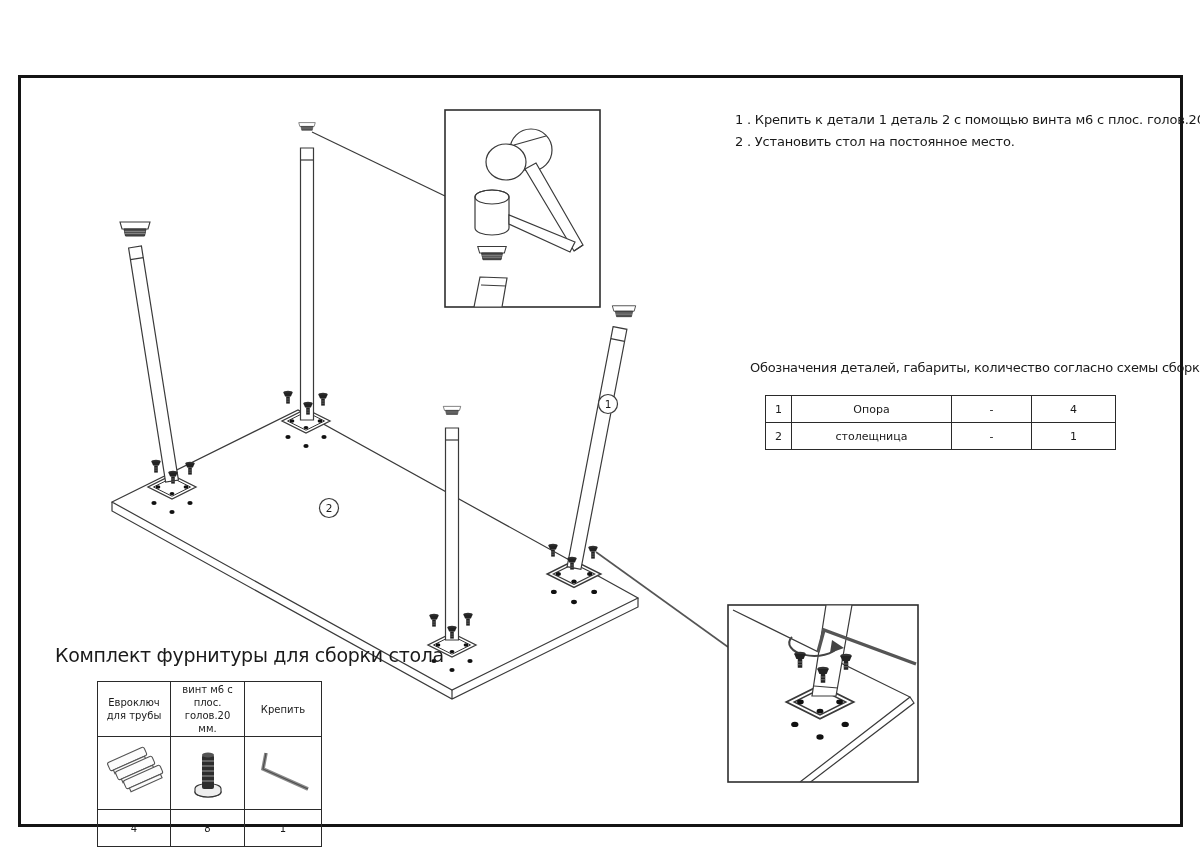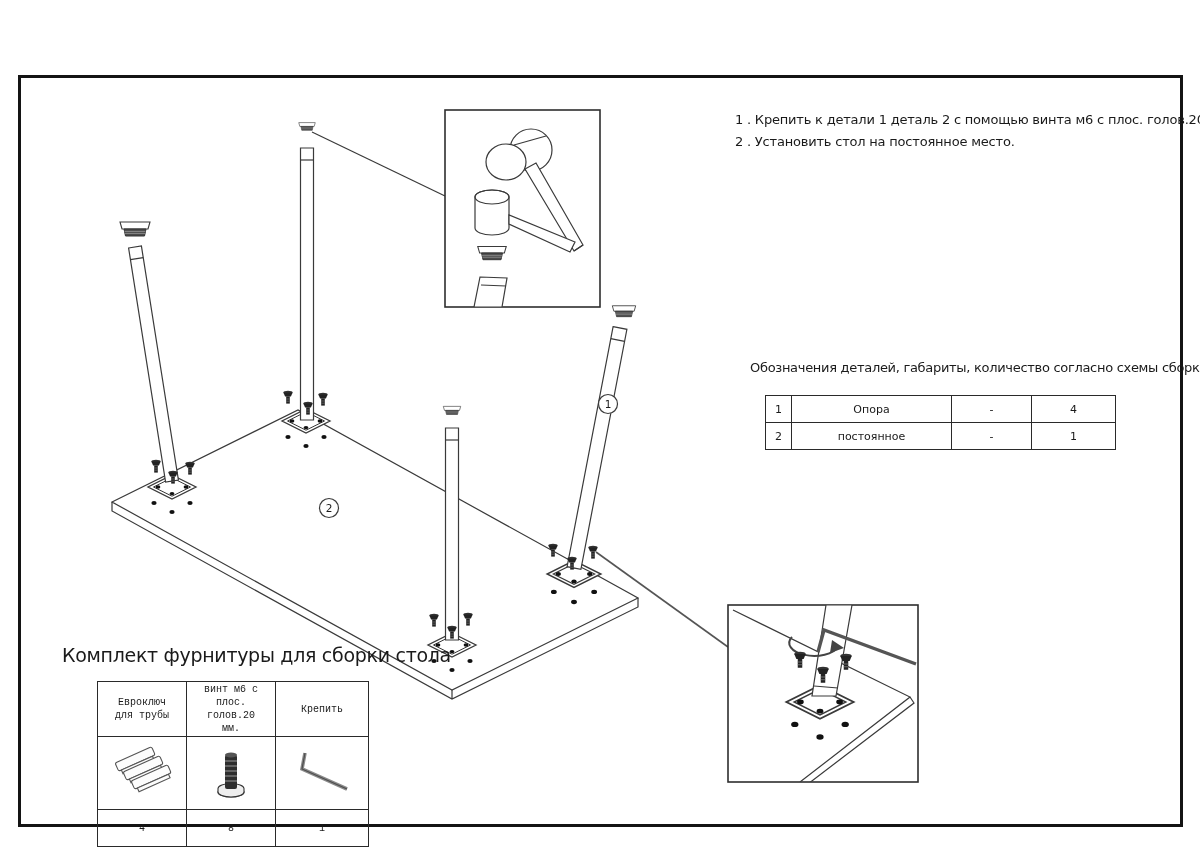--- a/index.html
+++ b/index.html
@@ -8,25 +8,25 @@
   .frame{position:absolute;left:18px;top:75px;width:1159px;height:746px;
          border:3px solid #141414;}
   .instructions{position:absolute;left:735px;top:109px;font-size:13px;
                 line-height:22px;white-space:nowrap;letter-spacing:-0.2px;}
   .parts-title{position:absolute;left:750px;top:360px;font-size:13px;
                white-space:nowrap;letter-spacing:-0.3px;}
   table{border-collapse:collapse;table-layout:fixed;}
   .parts-table{position:absolute;left:765px;top:395px;}
   .parts-table td{border:1.5px solid #2a2a2a;height:26px;text-align:center;
                   font-size:11px;padding:0 4px;overflow:hidden;}
-  .hw-title{position:absolute;left:62px;top:644px;font-size:19px;
+  .hw-title{position:absolute;left:55px;top:644px;font-size:19px;
             white-space:nowrap;letter-spacing:-0.3px;}
   .hw-table{position:absolute;left:97px;top:681px;}
   .hw-table td{border:1.5px solid #2a2a2a;text-align:center;font-size:10px;
-               padding:1px 11px;overflow:hidden;vertical-align:middle;font-family:Liberation Mono, monospace;}
+               padding:1px 3px;overflow:hidden;vertical-align:middle;}
   .hw-head td{height:34px;line-height:1.3;}
   .hw-img td{height:70px;}
   .hw-qty td{height:34px;}
   svg.diagram{position:absolute;left:0;top:0;}
   .ln{stroke:#3a3a3a;stroke-width:1.2;fill:none;}
   .lnw{stroke:#3a3a3a;stroke-width:1.2;fill:#fff;}
 </style>
 </head>
 <body>
 
@@ -192,21 +192,21 @@
     </colgroup>
   <tbody>
       <tr>
     <td>1</td>
     <td>Опора</td>
     <td>-</td>
     <td>4</td>
   </tr>
   <tr>
     <td>2</td>
-    <td>постоянное</td>
+    <td>столещница</td>
     <td>-</td>
     <td>1</td>
   </tr>
 </tbody>
   </table>
 
 <div class="hw-title">Комплект фурнитуры для сборки стола</div>
 
 <table class="hw-table">
   <colgroup>

